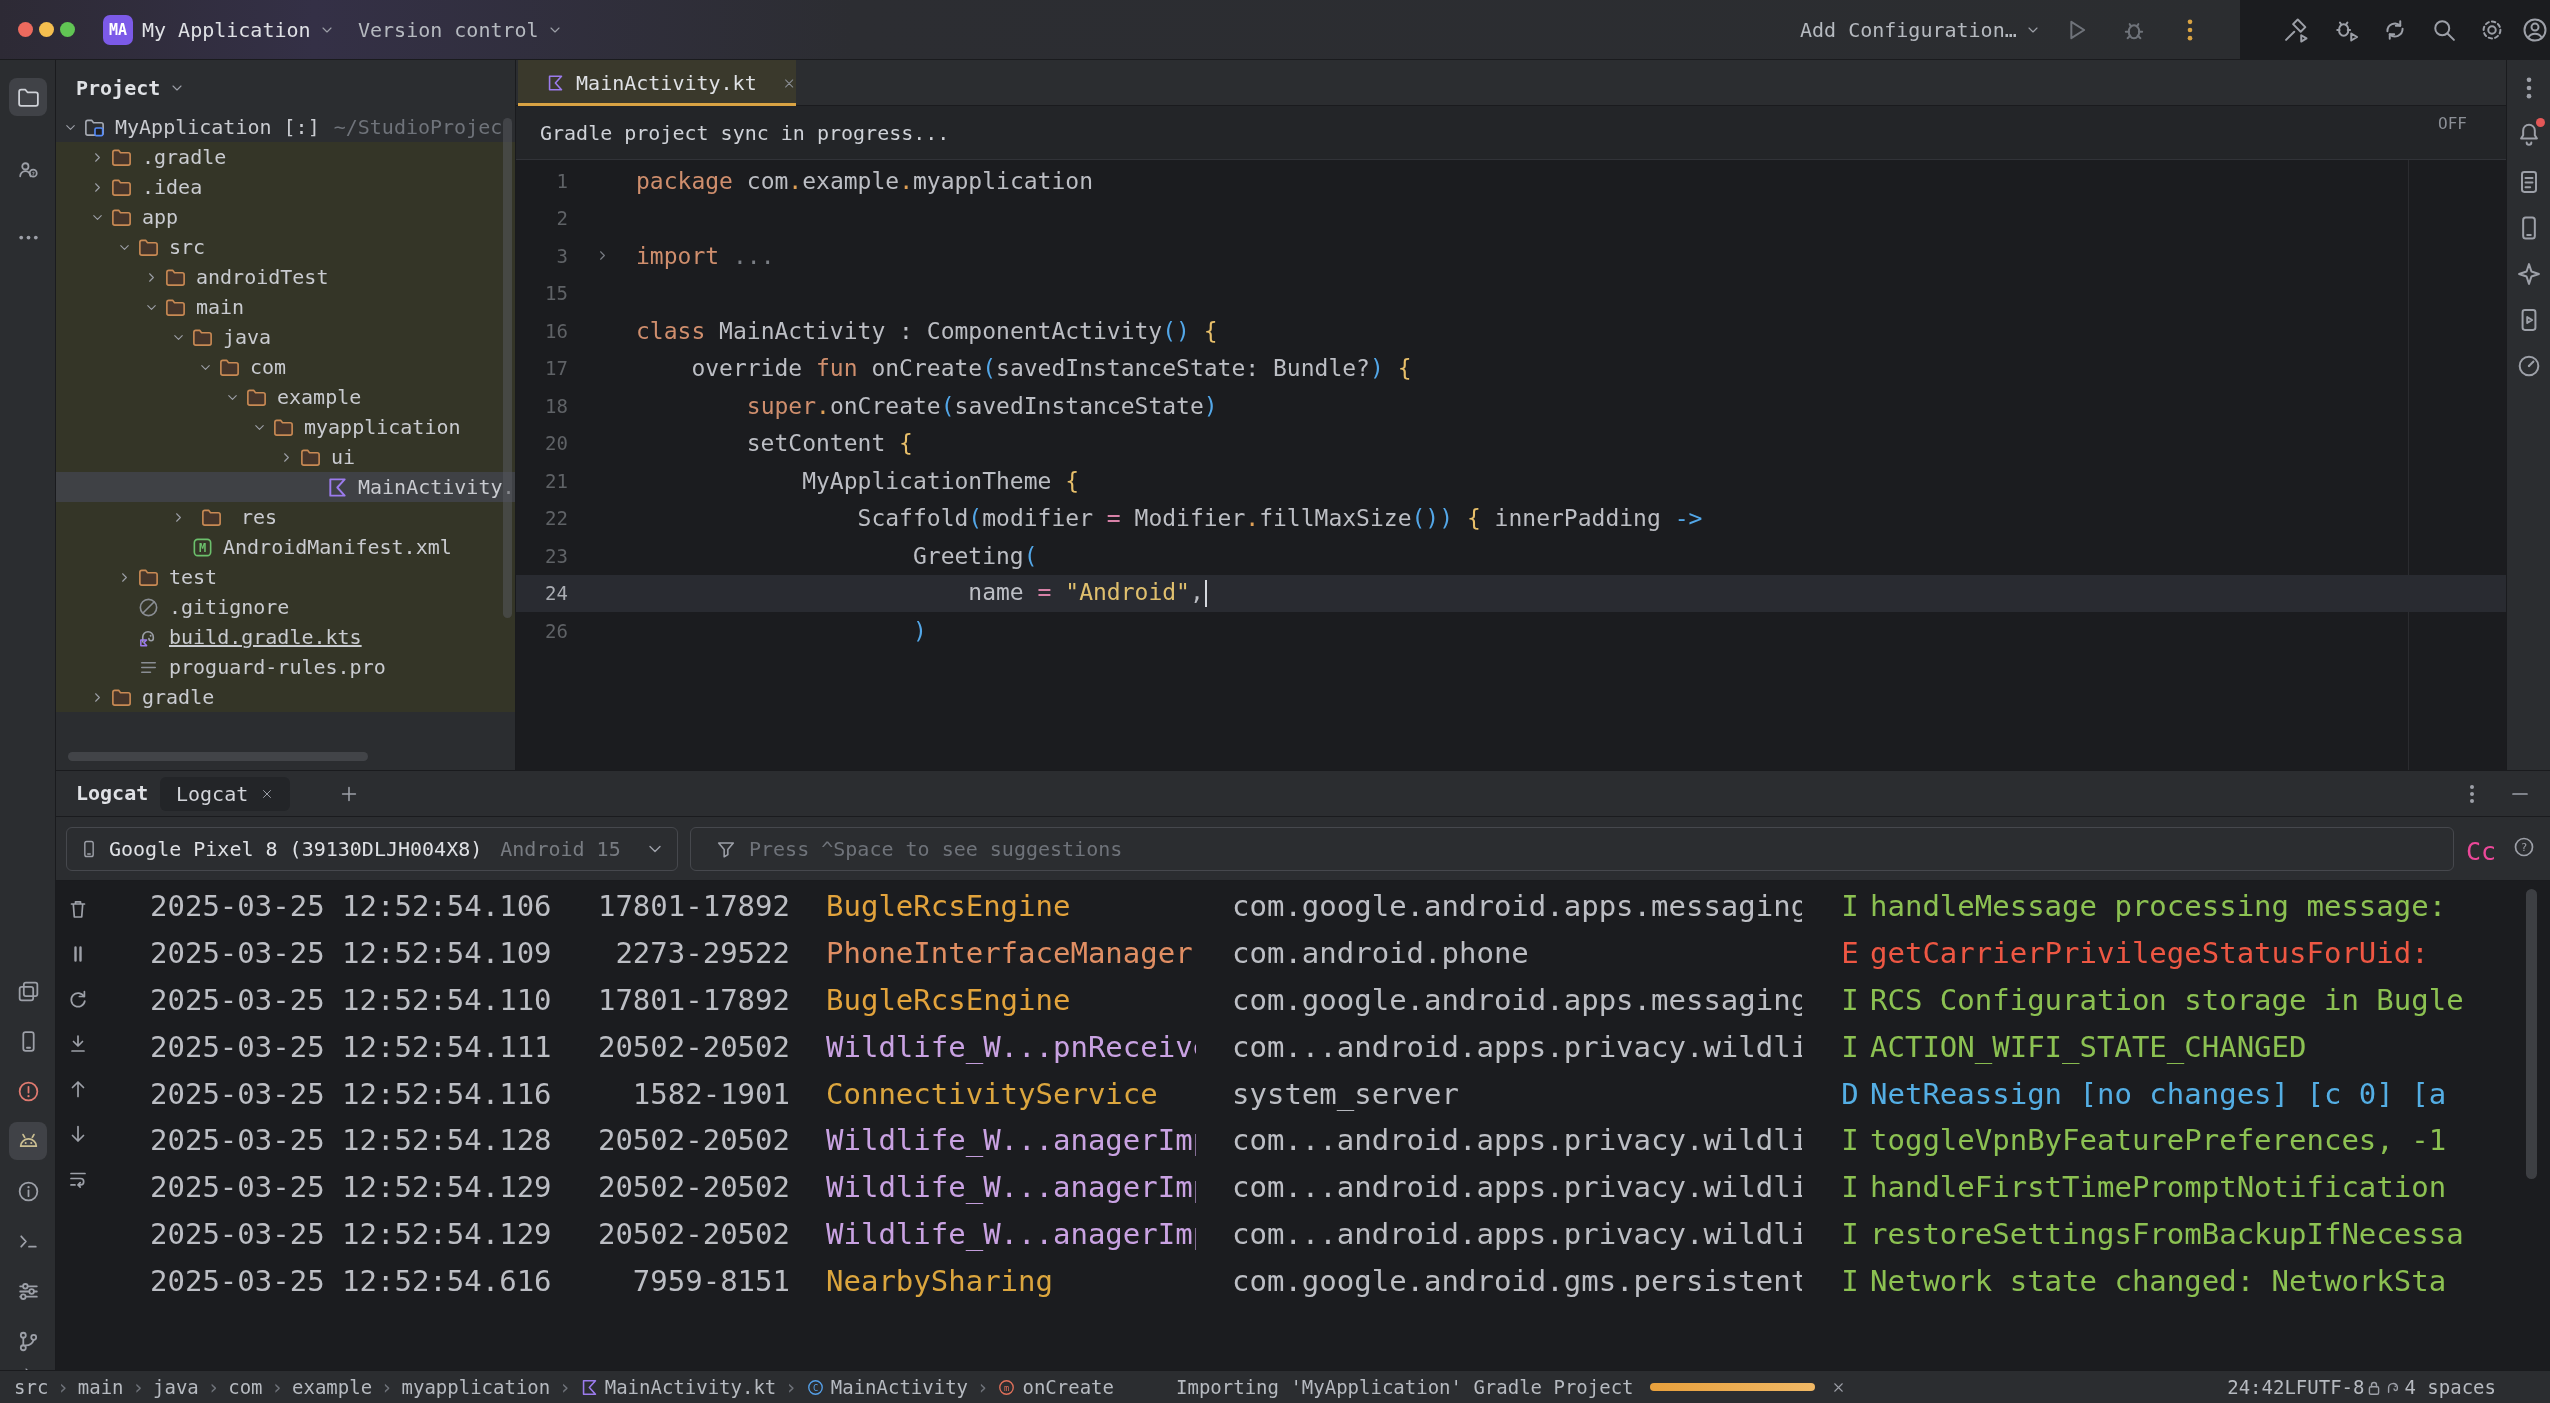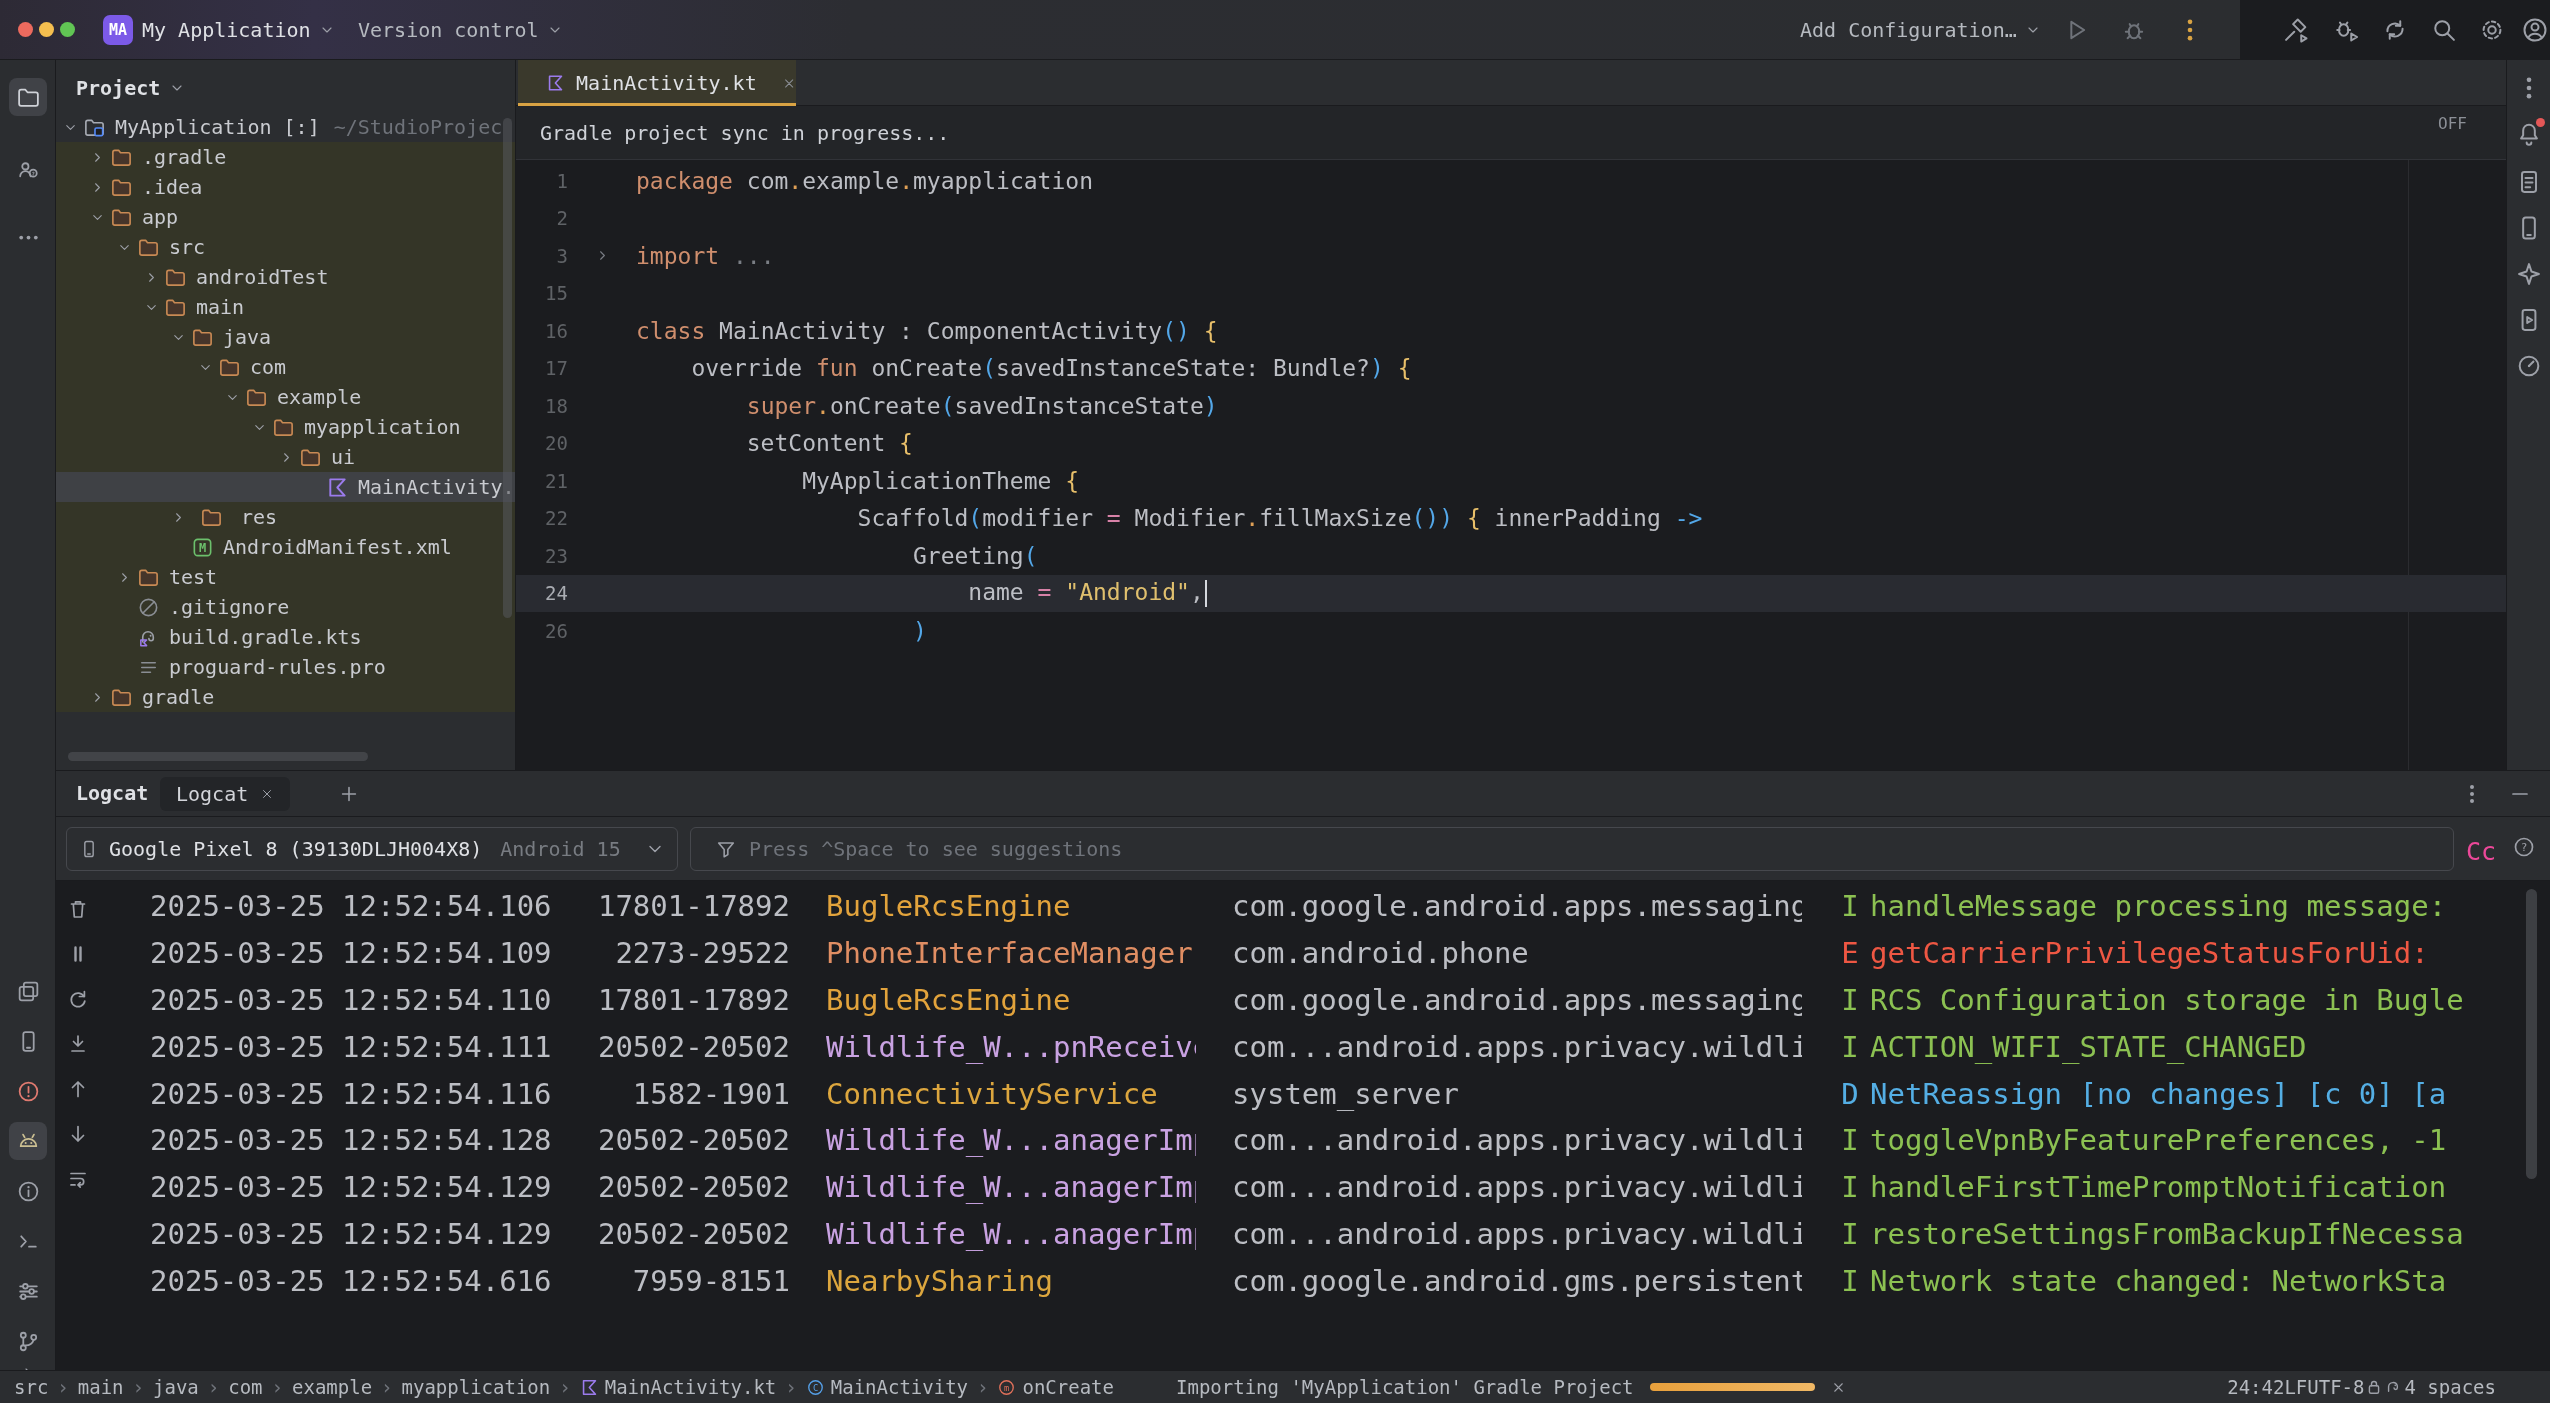--- a/index.html
+++ b/index.html
@@ -94,21 +94,21 @@
   
   #statusbar{position:absolute;left:0;top:1370px;width:2550px;height:33px;background:#2B2D30;border-top:1px solid #1A1B1E;
     display:flex;align-items:center;padding:0 54px 0 14px;font-size:19px;color:#B6BAC0}
   #breadcrumbs{display:flex;align-items:center;gap:9px}
   .bc-sep{color:#6F737A}
   .bc-item{display:flex;align-items:center;gap:6px}
   .bc-item .ic{width:19px;height:19px}
   #progress-group{display:flex;align-items:center;gap:16px;margin-left:62px}
   #progress-bar{width:165px;height:8px;border-radius:4px;background:linear-gradient(90deg,#E8A03C,#F0B865)}
   #progress-close{width:15px;height:15px}
-  #status-right{margin-left:auto;display:flex;align-items:center;}
+  #status-right{margin-left:auto;display:flex;align-items:flex-end;}
   #status-right .ic{width:20px;height:20px}
 </style>
 </head>
 <body>
 
 <div id="titlebar">
   <span class="tl" style="left:18px;background:#EC6A5E"></span>
   <span class="tl" style="left:39px;background:#F5BF4F"></span>
   <span class="tl" style="left:60px;background:#61C554"></span>
   <div id="badge">
@@ -522,21 +522,21 @@
       <div class="trow tint" style="padding-left: 58px;">
         <span class="chev ic"></span>
         <span class="ficon ic">
           <svg viewBox="0 0 24 24" fill="none" stroke="currentColor" stroke-width="1.7" stroke-linecap="round" stroke-linejoin="round">
             <circle cx="12" cy="12" r="8.5" stroke="#8A8E94"></circle>
             <line x1="6" y1="18" x2="18" y2="6" stroke="#8A8E94"></line>
           </svg>
         </span>
         <span class="tlabel">.gitignore</span>
       </div>
-      <div class="trow tint" style="padding-left: 58px;">
+      <div class="trow tint" style="padding-left: 58px; text-decoration: underline;">
         <span class="chev ic"></span>
         <span class="ficon ic">
           <svg viewBox="0 0 24 24" fill="none" stroke="currentColor" stroke-width="1.7" stroke-linecap="round" stroke-linejoin="round">
             <path d="M6 16.5v-5a5.5 5.5 0 0 1 11 0v1.6a2.3 2.3 0 0 1-4.6 0" stroke="#9DA0A8"></path>
             <circle cx="14.2" cy="10.2" r="1" fill="#9DA0A8" stroke="none"></circle>
             <polygon points="4,14.5 10,14.5 7.2,17.5 10,20.5 4,20.5" fill="none" stroke="#9B7BEC" stroke-width="1.6"></polygon>
           </svg>
         </span>
         <span class="tlabel">build.gradle.kts</span>
       </div>

